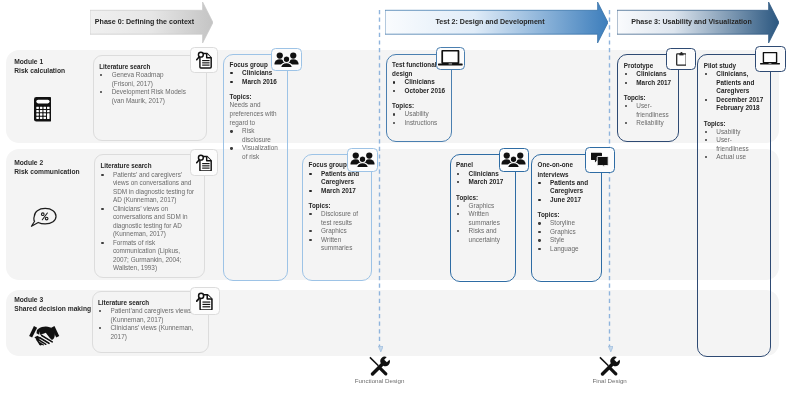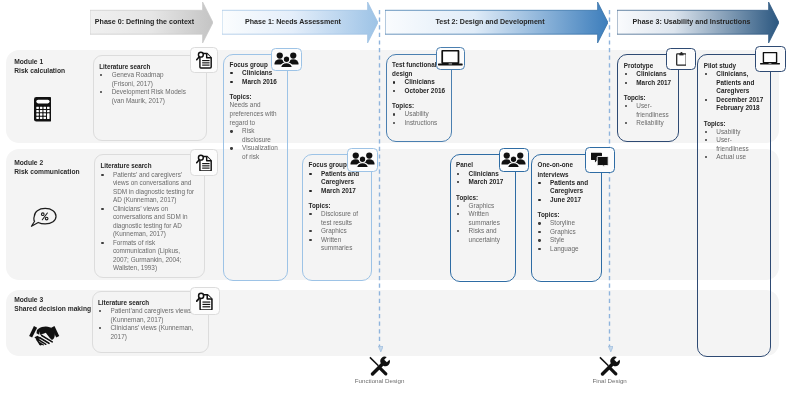--- a/index.html
+++ b/index.html
@@ -60,33 +60,20 @@
           <linearGradient id="pg0" x1="0" y1="0" x2="1" y2="0">
             <stop offset="0" stop-color="#f0f0f0"></stop>
             <stop offset="0.5" stop-color="#e6e6e6"></stop>
             <stop offset="1" stop-color="#c4c4c4"></stop>
           </linearGradient>
         </defs>
         <polygon points="0,8.3 112.6,8.3 112.6,0 123,20.5 112.6,41.0 112.6,32.2 0,32.2" fill="url(#pg0)" stroke="#c9c9c9" stroke-width="0.7" stroke-linejoin="miter"></polygon>
       </svg>
 <div class="ptext" style="width:110px;">Phase 0: Defining the context</div>
 </div>
-<div class="phase" style="left:221.5px;width:156px;">
-<svg width="156" height="41.0" viewBox="0 0 156 41.0" style="position:absolute;left:0;top:-8.3px;">
-        <defs>
-          <linearGradient id="pg1" x1="0" y1="0" x2="1" y2="0">
-            <stop offset="0" stop-color="#fbfdfe"></stop>
-            <stop offset="0.45" stop-color="#e4eefa"></stop>
-            <stop offset="1" stop-color="#9dc3e6"></stop>
-          </linearGradient>
-        </defs>
-        <polygon points="0,8.3 145.6,8.3 145.6,0 156,20.5 145.6,41.0 145.6,32.2 0,32.2" fill="url(#pg1)" stroke="#9cc0e2" stroke-width="0.7" stroke-linejoin="miter"></polygon>
-      </svg>
-<div class="ptext" style="width:143px;">Phase 1: Needs Assessment</div>
-</div>
 <div class="phase" style="left:385.0px;width:223px;">
 <svg width="223" height="41.0" viewBox="0 0 223 41.0" style="position:absolute;left:0;top:-8.3px;">
         <defs>
           <linearGradient id="pg2" x1="0" y1="0" x2="1" y2="0">
             <stop offset="0" stop-color="#fafcfe"></stop>
             <stop offset="0.4" stop-color="#e0ecf8"></stop>
             <stop offset="1" stop-color="#3d7ebc"></stop>
           </linearGradient>
         </defs>
         <polygon points="0,8.3 212.6,8.3 212.6,0 223,20.5 212.6,41.0 212.6,32.2 0,32.2" fill="url(#pg2)" stroke="#2e6ca4" stroke-width="0.7" stroke-linejoin="miter"></polygon>
@@ -97,21 +84,21 @@
 <svg width="162" height="41.0" viewBox="0 0 162 41.0" style="position:absolute;left:0;top:-8.3px;">
         <defs>
           <linearGradient id="pg3" x1="0" y1="0" x2="1" y2="0">
             <stop offset="0" stop-color="#fafbfd"></stop>
             <stop offset="0.35" stop-color="#dde5ee"></stop>
             <stop offset="1" stop-color="#2b5780"></stop>
           </linearGradient>
         </defs>
         <polygon points="0,8.3 151.6,8.3 151.6,0 162,20.5 151.6,41.0 151.6,32.2 0,32.2" fill="url(#pg3)" stroke="#2a5480" stroke-width="0.7" stroke-linejoin="miter"></polygon>
       </svg>
-<div class="ptext" style="width:149px;">Phase 3: Usability and Instructions</div>
+<div class="ptext" style="width:149px;">Phase 3: Usability and Visualization</div>
 </div>
 <div class="mod-title" style="left:14.2px;top:56.8px;">
       <div>Module 1</div>
       <div>Risk calculation</div>
     </div>
 <div class="mod-icon" style="left:33.6px;top:97.0px;"><svg viewBox="0 0 70 96" width="17.9" height="24.5">
         <g>
 <rect x="0" y="0" width="70" height="96" rx="9" fill="#111111"></rect>
 <rect x="9" y="11" width="52" height="14" rx="7" fill="#ffffff"></rect>
 <g fill="#ffffff">

